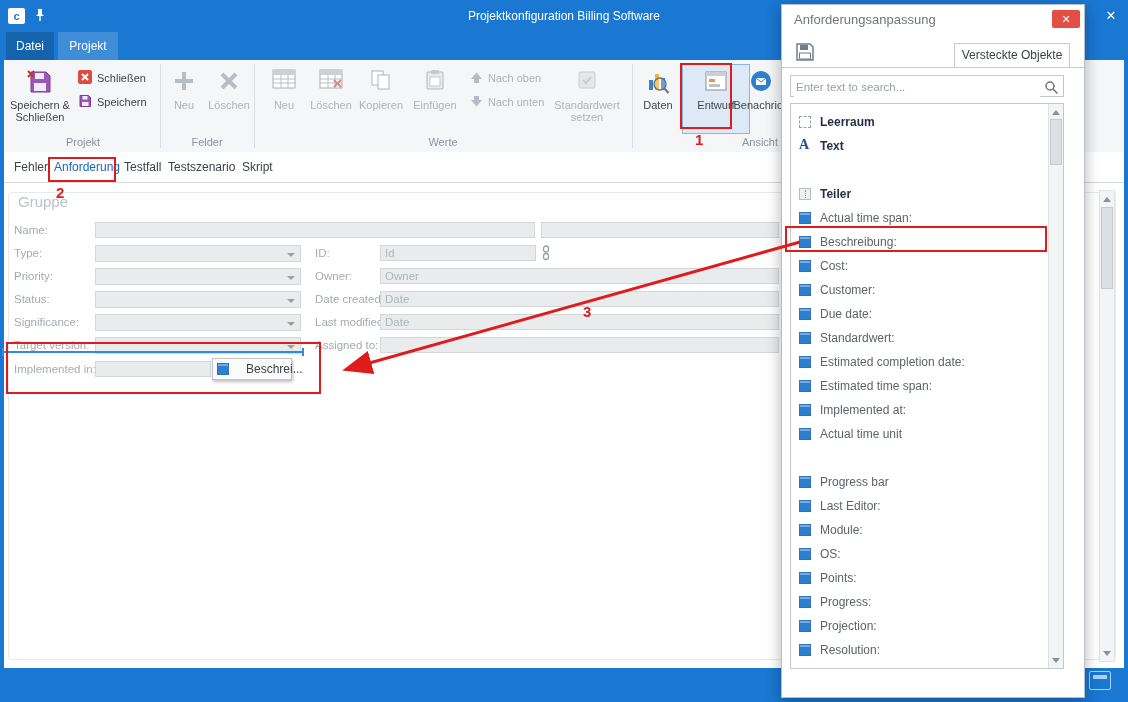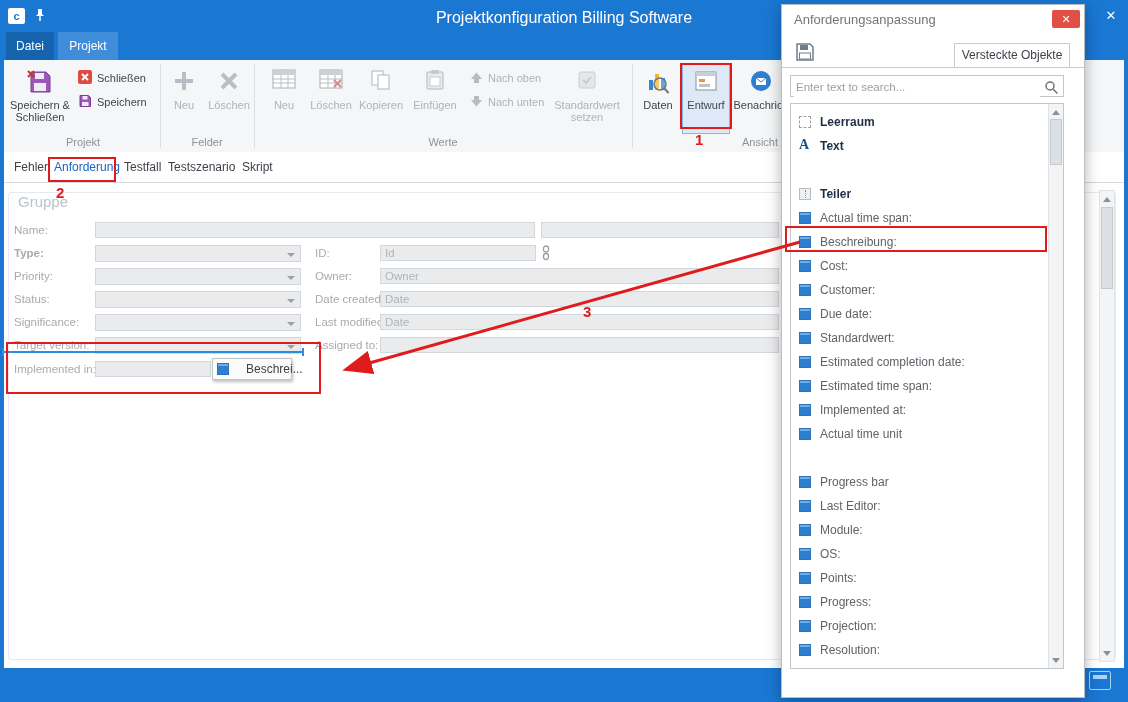--- a/index.html
+++ b/index.html
@@ -1,20 +1,20 @@
 <!DOCTYPE html>
 <html><head>
 <meta charset="utf-8">
 <style>
   html,body{margin:0;padding:0;}
   .stage{position:relative;width:1128px;height:702px;background:#1a77d2;font-family:"Liberation Sans",sans-serif;overflow:hidden;}
   .abs{position:absolute;}
   .body-panel{position:absolute;left:4px;top:60px;width:1120px;height:608px;background:#ffffff;}
   .ribbon-bg{position:absolute;left:4px;top:60px;width:1120px;height:92px;background:#f5f6f7;border-bottom:1px solid #d3d6da;}
-  .titlebar-text{position:absolute;left:0;right:0;top:9px;text-align:center;color:#ffffff;font-size:16px;}
+  .titlebar-text{position:absolute;left:0;right:0;top:9px;text-align:center;color:#ffffff;font-size:12px;}
   .win-close{position:absolute;left:1098px;top:4px;width:26px;height:24px;color:#fff;font-size:13px;text-align:center;line-height:24px;cursor:pointer;}
   .app-badge{position:absolute;left:8px;top:8px;width:17px;height:16px;background:#fff;border-radius:2px;color:#1a77d2;font-weight:bold;font-size:11px;text-align:center;line-height:16px;}
   .rtab{position:absolute;top:32px;height:28px;color:#fff;font-size:12px;text-align:center;line-height:28px;cursor:pointer;}
   .rtab.datei{left:6px;width:48px;background:#1563ac;}
   .rtab.projekt{left:58px;width:60px;background:#3f8dd9;}
   .rsep{position:absolute;top:64px;height:84px;width:1px;background:#dcdfe2;}
   .rcap{position:absolute;top:136px;height:14px;font-size:11px;color:#8d939a;text-align:center;}
   .rbtn-lg{position:absolute;top:64px;height:70px;text-align:center;font-size:11px;color:#3f454b;cursor:pointer;border:1px solid transparent;box-sizing:border-box;}
   .rbtn-lg .ictop{display:block;height:30px;margin-top:4px;}
   .rbtn-lg.dis{color:#aeb3b9;}
@@ -189,21 +189,21 @@
   <div class="rbtn-lg" style="left:636px;width:44px;">
     <span class="ictop"><svg width="24" height="26">
           <rect x="3" y="11" width="4" height="10" fill="#3b82d0"></rect>
           <rect x="9" y="5" width="4" height="16" fill="#f3b430"></rect>
           <rect x="15" y="9" width="4" height="12" fill="#3b82d0"></rect>
           <circle cx="14" cy="15" r="6" fill="rgba(255,255,255,.25)" stroke="#6f7479" stroke-width="1.5"></circle>
           <line x1="18.5" y1="19.5" x2="22.5" y2="24" stroke="#6f7479" stroke-width="2"></line>
         </svg></span>
     <span>Daten</span>
   </div>
-  <div class="rbtn-lg sel" style="left:682px;width:48px;">
+  <div class="rbtn-lg sel" style="left:682px;width:68px;">
     <span class="ictop"><svg width="24" height="24">
           <rect x="2" y="3" width="20" height="18" fill="#fff" stroke="#8a9097"></rect>
           <rect x="2" y="3" width="20" height="4" fill="#c9cfd6"></rect>
           <rect x="5" y="10" width="6" height="3" fill="#e8973f"></rect>
           <rect x="5" y="15" width="11" height="3" fill="#bcc3cb"></rect>
         </svg></span>
     <span>Entwurf</span>
   </div>
   <div class="rbtn-lg" style="left:732px;width:58px;">
     <span class="ictop"><svg width="24" height="24">
@@ -222,21 +222,21 @@
   <div class="dtab" style="left:164px;">Testszenario</div>
   <div class="dtab" style="left:238px;">Skript</div>
 
   <div class="group-panel"></div>
   <div class="gtitle">Gruppe</div>
 
   <div class="lbl" style="left:14px;top:224px;">Name:</div>
   <div class="tfield" style="left:95px;top:222px;width:440px;"></div>
   <div class="tfield" style="left:541px;top:222px;width:238px;"></div>
 
-  <div class="lbl" style="left:14px;top:247px;font-weight:bold;">Type:</div>
+  <div class="lbl" style="left:14px;top:247px;">Type:</div>
   <div class="combo" style="left:95px;top:245px;width:206px;"></div>
   <div class="lbl" style="left:315px;top:247px;">ID:</div>
   <div class="tfield" style="left:380px;top:245px;width:156px;">Id</div>
   <svg class="abs" style="left:540px;top:245px;" width="12" height="16">
       <rect x="3.5" y="1" width="5" height="6" rx="2.5" fill="none" stroke="#9aa0a6" stroke-width="1.3"></rect>
       <rect x="3.5" y="8.5" width="5" height="6" rx="2.5" fill="none" stroke="#9aa0a6" stroke-width="1.3"></rect>
     </svg>
 
   <div class="lbl" style="left:14px;top:270px;">Priority:</div>
   <div class="combo" style="left:95px;top:268px;width:206px;"></div>

